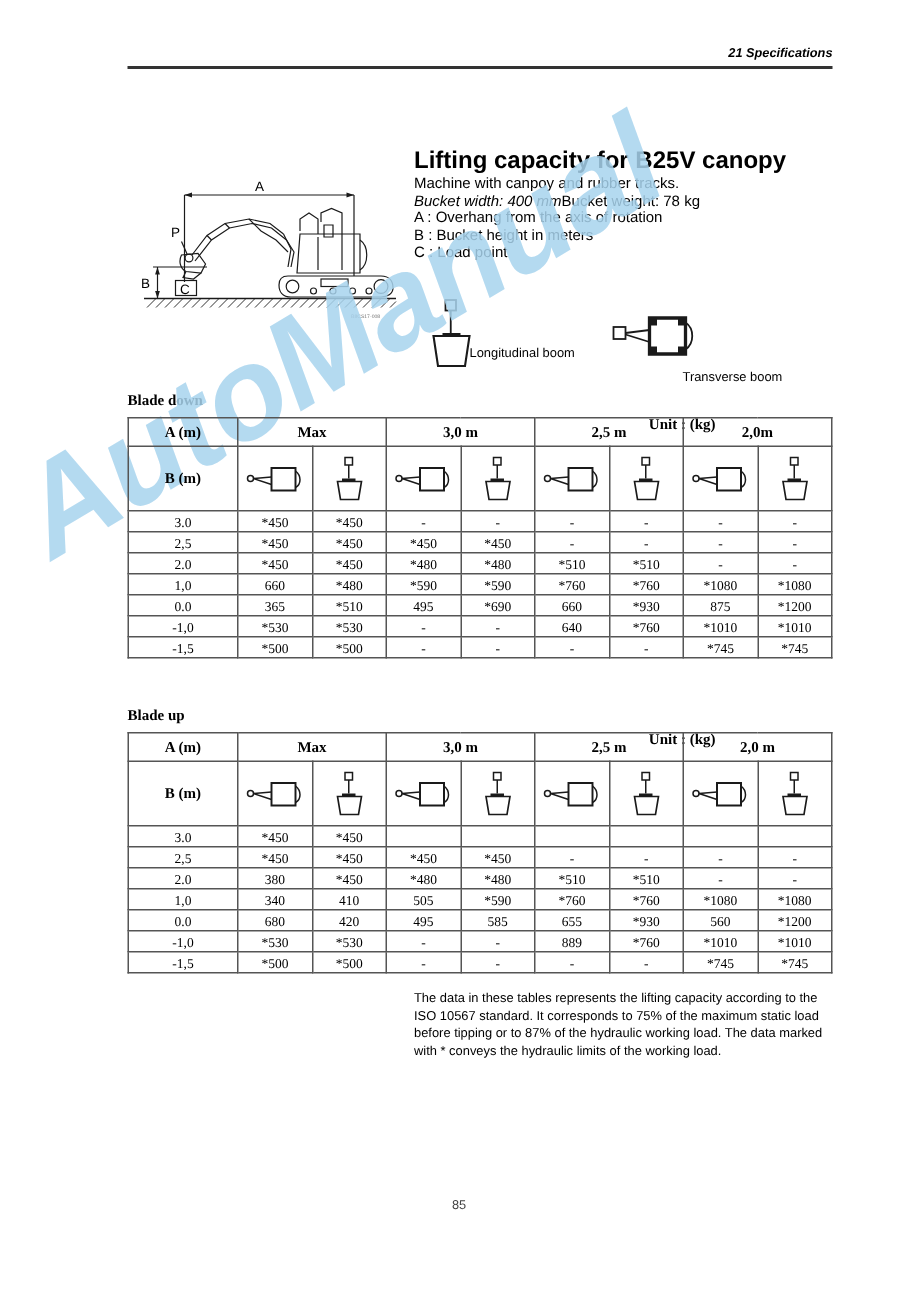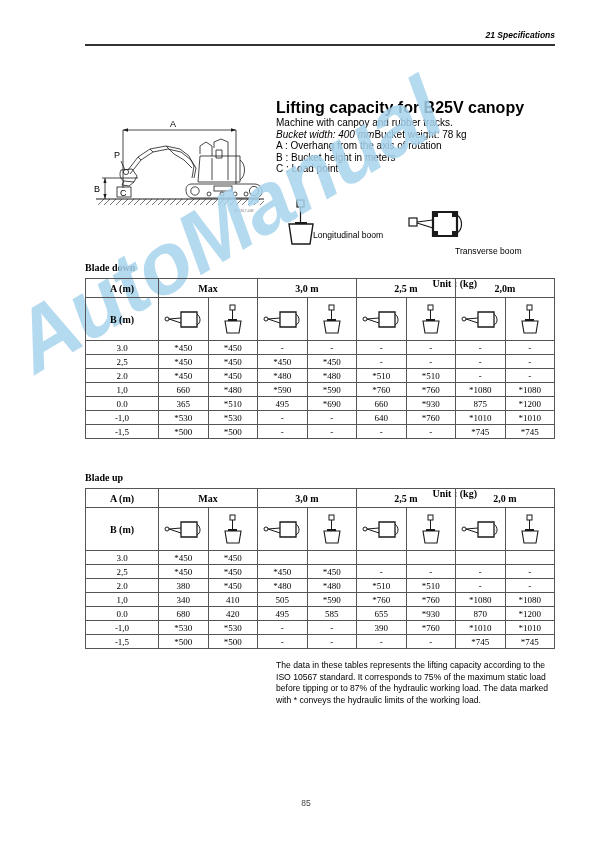--- a/index.html
+++ b/index.html
@@ -593,30 +593,30 @@
             <td class="dcell colD">*1080</td>
           </tr>
           <tr>
             <td class="rowlbl">0.0</td>
             <td class="dcell colD">680</td>
             <td class="dcell colD">420</td>
             <td class="dcell colD">495</td>
             <td class="dcell colD">585</td>
             <td class="dcell colD">655</td>
             <td class="dcell colD">*930</td>
-            <td class="dcell colD">870</td>
+            <td class="dcell colD">560</td>
             <td class="dcell colD">*1200</td>
           </tr>
           <tr>
             <td class="rowlbl">-1,0</td>
             <td class="dcell colD">*530</td>
             <td class="dcell colD">*530</td>
             <td class="dcell colD">-</td>
             <td class="dcell colD">-</td>
-            <td class="dcell colD">390</td>
+            <td class="dcell colD">889</td>
             <td class="dcell colD">*760</td>
             <td class="dcell colD">*1010</td>
             <td class="dcell colD">*1010</td>
           </tr>
           <tr>
             <td class="rowlbl">-1,5</td>
             <td class="dcell colD">*500</td>
             <td class="dcell colD">*500</td>
             <td class="dcell colD">-</td>
             <td class="dcell colD">-</td>

